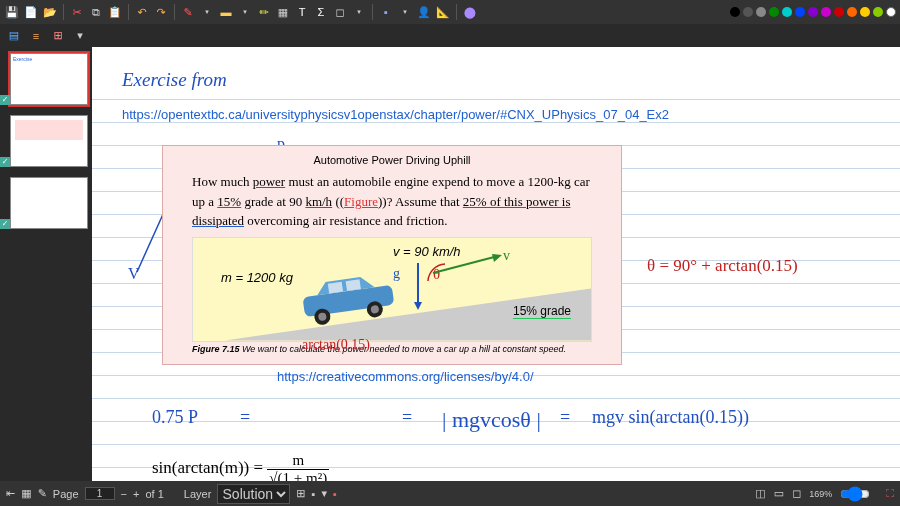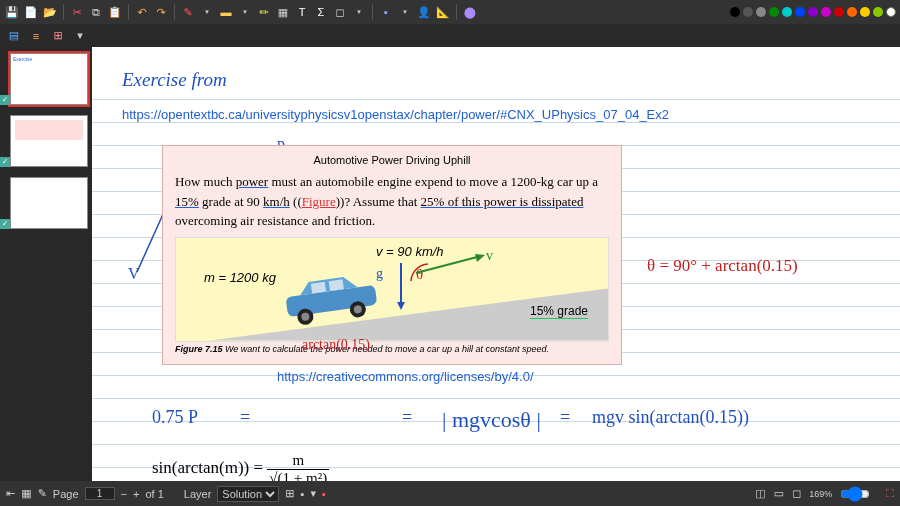--- a/index.html
+++ b/index.html
@@ -21,40 +21,40 @@
 .thumb.active { outline: 2px solid #d33; }
 .check { position: absolute; left: -4px; bottom: 0; width: 10px; height: 10px; background: #4a9; font-size: 8px; color: #fff; text-align: center; line-height: 10px; }
 
 .canvas { flex: 1; background: #fff; position: relative; overflow: hidden; }
 .lines { position: absolute; inset: 0; background-image: repeating-linear-gradient(to bottom, transparent 0, transparent 22px, #c8d8e8 22px, #c8d8e8 23px); top: 30px; }
 
 .hand { font-family: 'Comic Sans MS', cursive; color: #2050c0; position: absolute; }
 .ink { font-family: 'Comic Sans MS', cursive; color: #c02020; position: absolute; }
 .link { color: #2060d0; font-size: 13px; position: absolute; }
 
-.problem-box { position: absolute; left: 70px; top: 98px; width: 460px; height: 220px; background: #fde8e8; border: 1px solid #daa; padding: 8px 12px; font-size: 12px; }
+.problem-box { position: absolute; left: 70px; top: 98px; width: 460px; height: 220px; background: #fde8e8; border: 1px solid #daa; padding: 8px 29px; font-size: 12px; }
 .problem-title { text-align: center; font-size: 11px; margin-bottom: 6px; }
 .problem-text { font-family: Liberation Serif, serif; font-size: 13px; line-height: 1.5; }
 .problem-text u { text-decoration: underline; text-decoration-color: #2060d0; }
 .fig-link { color: #d33; text-decoration: underline; }
 .diagram { background: #fef9c3; height: 105px; margin-top: 6px; position: relative; border: 1px solid #ddd; }
 .ramp { position: absolute; bottom: 0; left: 0; width: 100%; height: 65px; background: #ccc; clip-path: polygon(8% 100%, 100% 20%, 100% 100%); }
 .car-svg { position: absolute; left: 95px; bottom: 18px; transform: rotate(-8deg); }
 .fig-caption { font-size: 9px; font-style: italic; margin-top: 2px; }
 
 .math { font-family: Georgia, serif; font-size: 17px; position: absolute; }
 .frac { display: inline-block; text-align: center; vertical-align: middle; font-size: 15px; }
 .frac .num { display: block; border-bottom: 1px solid #000; padding: 0 2px; }
 .frac .den { display: block; padding: 0 2px; }
 
 .arrow-svg { position: absolute; pointer-events: none; }
 
 .bottom-bar { position: absolute; bottom: 0; left: 0; right: 0; height: 25px; background: #333; display: flex; align-items: center; padding: 0 6px; color: #ccc; font-size: 11px; gap: 6px; }
 .bottom-bar input { width: 30px; background: #222; border: 1px solid #555; color: #ccc; font-size: 10px; text-align: center; }
-.bottom-bar select { background: #222; border: 1px solid #555; color: #ccc; font-size: 11px; }
+.bottom-bar select { background: #222; border: 1px solid #555; color: #ccc; font-size: 14px; text-align: center; }
 .zoom-area { margin-left: auto; display: flex; align-items: center; gap: 8px; }
 .zoom-slider { width: 70px; }
 .fullscreen-icon { color: #d55; margin-left: 8px; cursor: pointer; }
 </style>
 </head>
 <body>
 
 <div class="toolbar-top">
   <span class="tb-icon" style="color:#5af">💾</span>
   <span class="tb-icon">📄</span>

